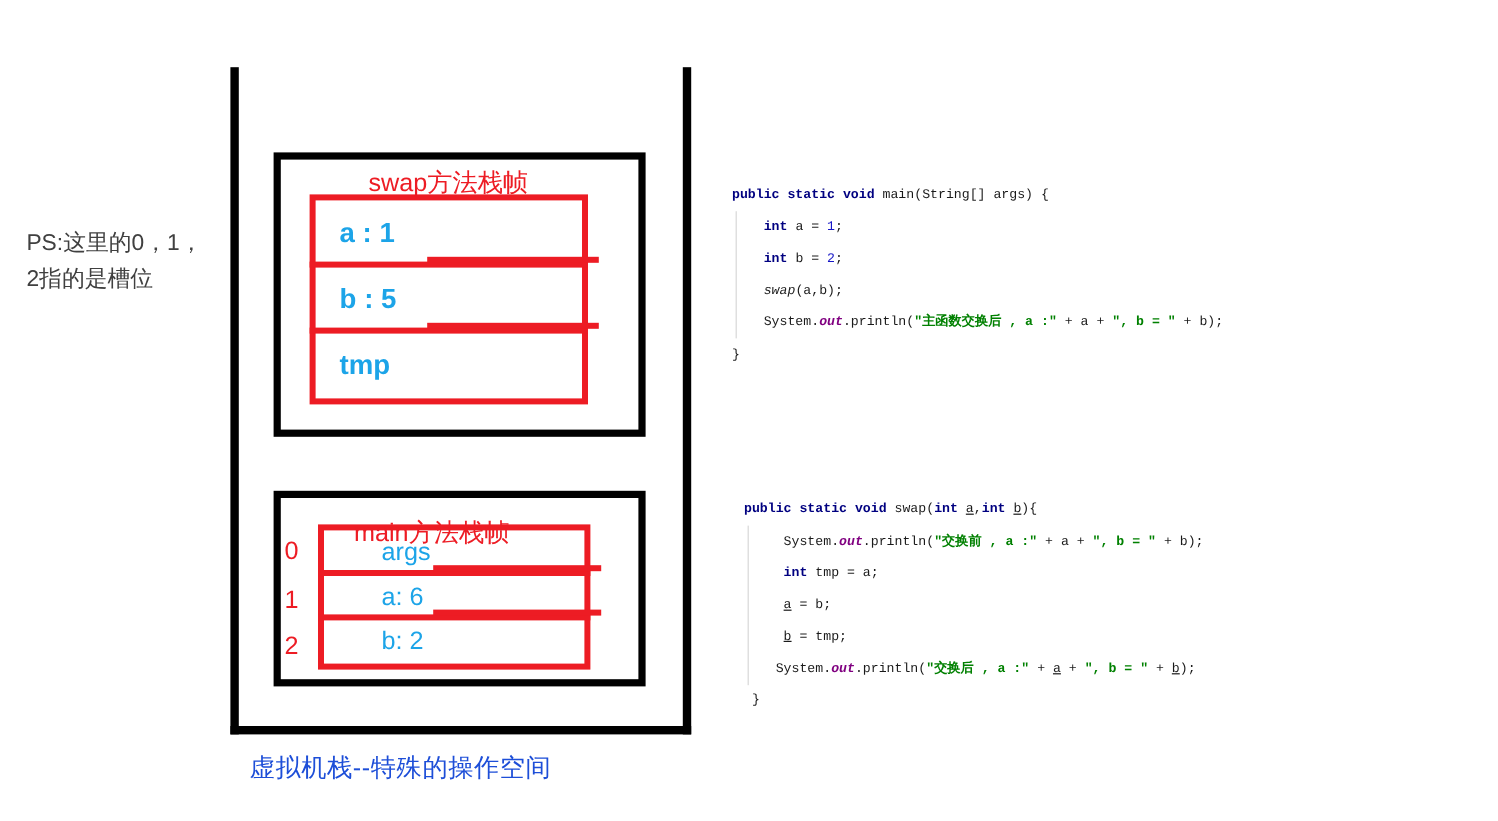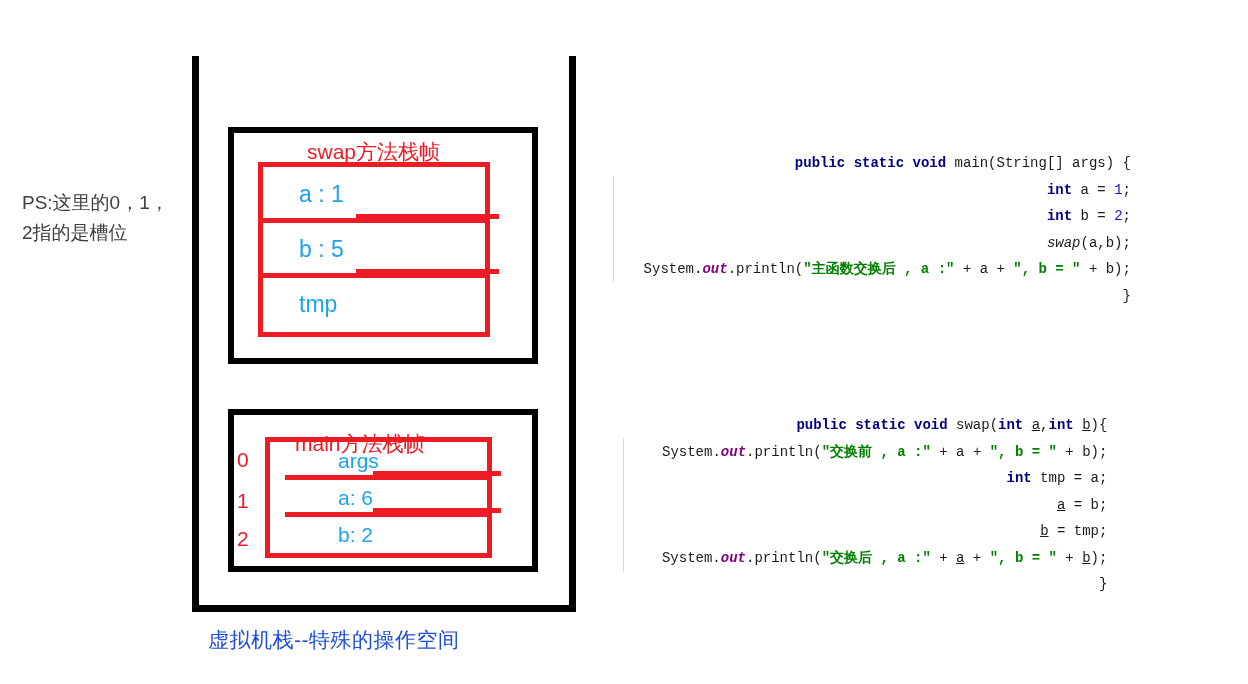--- a/index.html
+++ b/index.html
@@ -114,46 +114,45 @@
   .slot-row + .slot-row::after {
     content: "";
     position: absolute;
     left: 42%;
     top: -8px;
     right: -14px;
     height: 5px;
     background: #ED1C24;
   }
 
-  #swap-slots .slot-row { height: 55px; font-size: 23px; padding-left: 36px; }
+  #swap-slots .slot-row { height: 55px; font-size: 23px; padding-left: 20px; font-weight: bold; }
   #swap-slots .slot-row:nth-child(3) { height: 55px; }
 
-  #main-slots .slot-row { height: 37px; font-size: 21px; padding-left: 48px; margin-left: 20px; }
+  #main-slots .slot-row { height: 37px; font-size: 21px; padding-left: 48px; }
 
   
   .slot-index {
     position: absolute;
     color: #ED1C24;
     font-size: 21px;
     z-index: 6;
   }
   #slot-index-0 { left: 237px; top: 448px; }
   #slot-index-1 { left: 237px; top: 489px; }
   #slot-index-2 { left: 237px; top: 527px; }
 
   
 
   .code-panel {
     position: absolute;
     font-family: "Liberation Mono", "DejaVu Sans Mono", monospace;
-    font-size: 14px;
+    font-size: 11px;
     line-height: 26.5px;
     white-space: pre;
     color: #1a1a1a;
-    text-align: right;
   }
   #code-main { left: 610px; top: 150px; }
   #code-swap { left: 620px; top: 412px; }
 
   
   .code-panel .guide {
     position: absolute;
     width: 1px;
     background: #d8d8d8;
     left: 3px;

